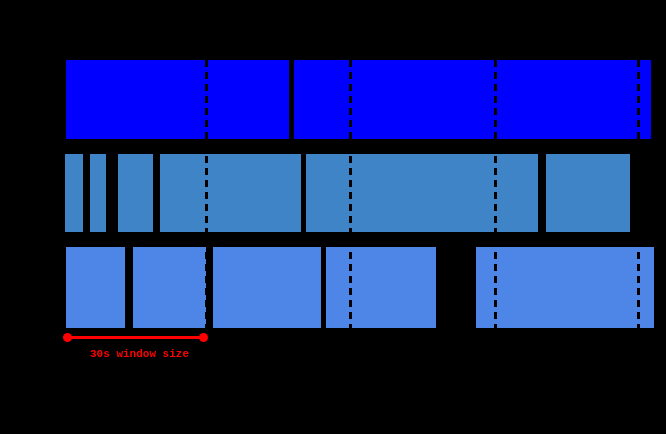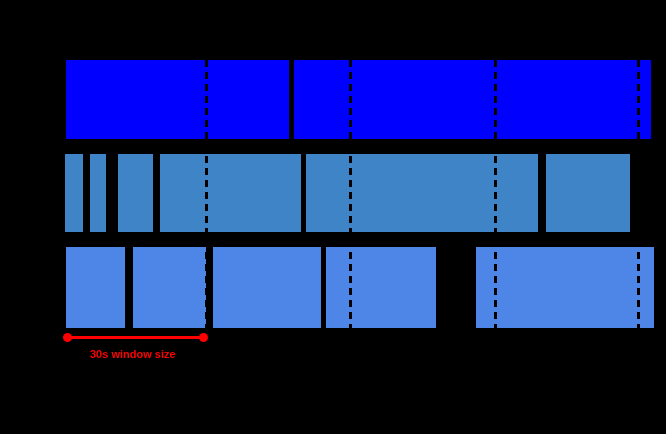--- a/index.html
+++ b/index.html
@@ -48,21 +48,21 @@
     z-index: 7;
   }
 </style>
 </head>
 <body>
 
 <div id="chart-canvas">
   <div class="arrow-line" style="left: 65px; top: 336px; width: 141px; background: rgb(255, 0, 0);"></div>
   <div class="arrow-dot" id="arrow-dot-left" style="left: 63px; top: 333px; background: rgb(255, 0, 0);"></div>
   <div class="arrow-dot" id="arrow-dot-right" style="left: 199px; top: 333px; background: rgb(255, 0, 0);"></div>
-  <div class="window-label" style="left: 90px; top: 348px; color: rgb(255, 0, 0);">30s window size</div>
+  <div class="window-label" style="left: 90px; top: 348px; color: rgb(255, 0, 0); font-family: Liberation Mono, monospace;">30s window size</div>
 <div class="segment" style="left: 66px; top: 60px; width: 223px; height: 79px; background: rgb(0, 0, 255);"></div>
     <div class="segment" style="left: 294px; top: 60px; width: 357px; height: 79px; background: rgb(0, 0, 255);"></div>
     <div class="segment" style="left: 65px; top: 154px; width: 18px; height: 78px; background: rgb(62, 132, 198);"></div>
     <div class="segment" style="left: 90px; top: 154px; width: 16px; height: 78px; background: rgb(62, 132, 198);"></div>
     <div class="segment" style="left: 118px; top: 154px; width: 35px; height: 78px; background: rgb(62, 132, 198);"></div>
     <div class="segment" style="left: 160px; top: 154px; width: 141px; height: 78px; background: rgb(62, 132, 198);"></div>
     <div class="segment" style="left: 306px; top: 154px; width: 232px; height: 78px; background: rgb(62, 132, 198);"></div>
     <div class="segment" style="left: 546px; top: 154px; width: 84px; height: 78px; background: rgb(62, 132, 198);"></div>
     <div class="segment" style="left: 66px; top: 247px; width: 59px; height: 81px; background: rgb(77, 134, 230);"></div>
     <div class="segment" style="left: 133px; top: 247px; width: 73px; height: 81px; background: rgb(77, 134, 230);"></div>

